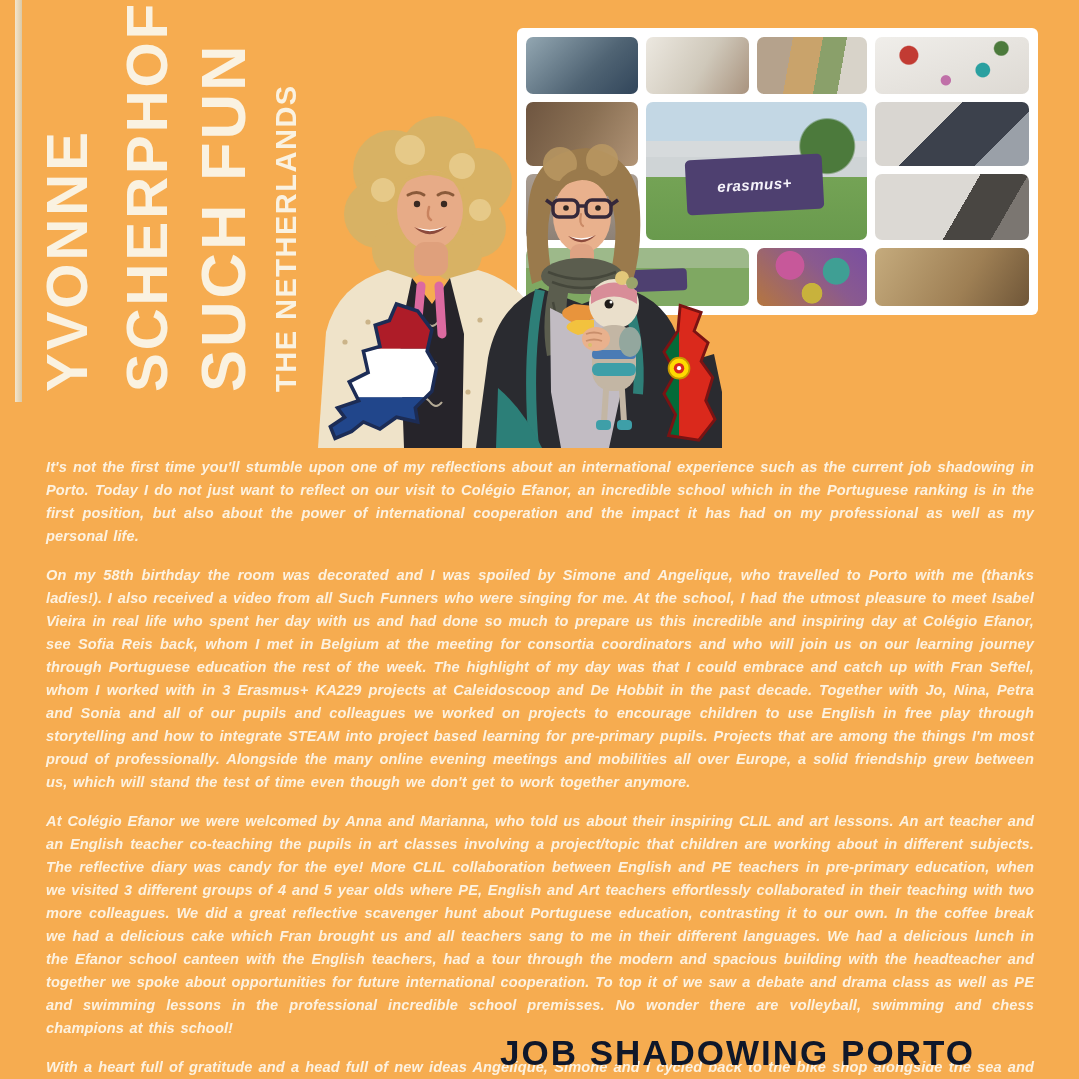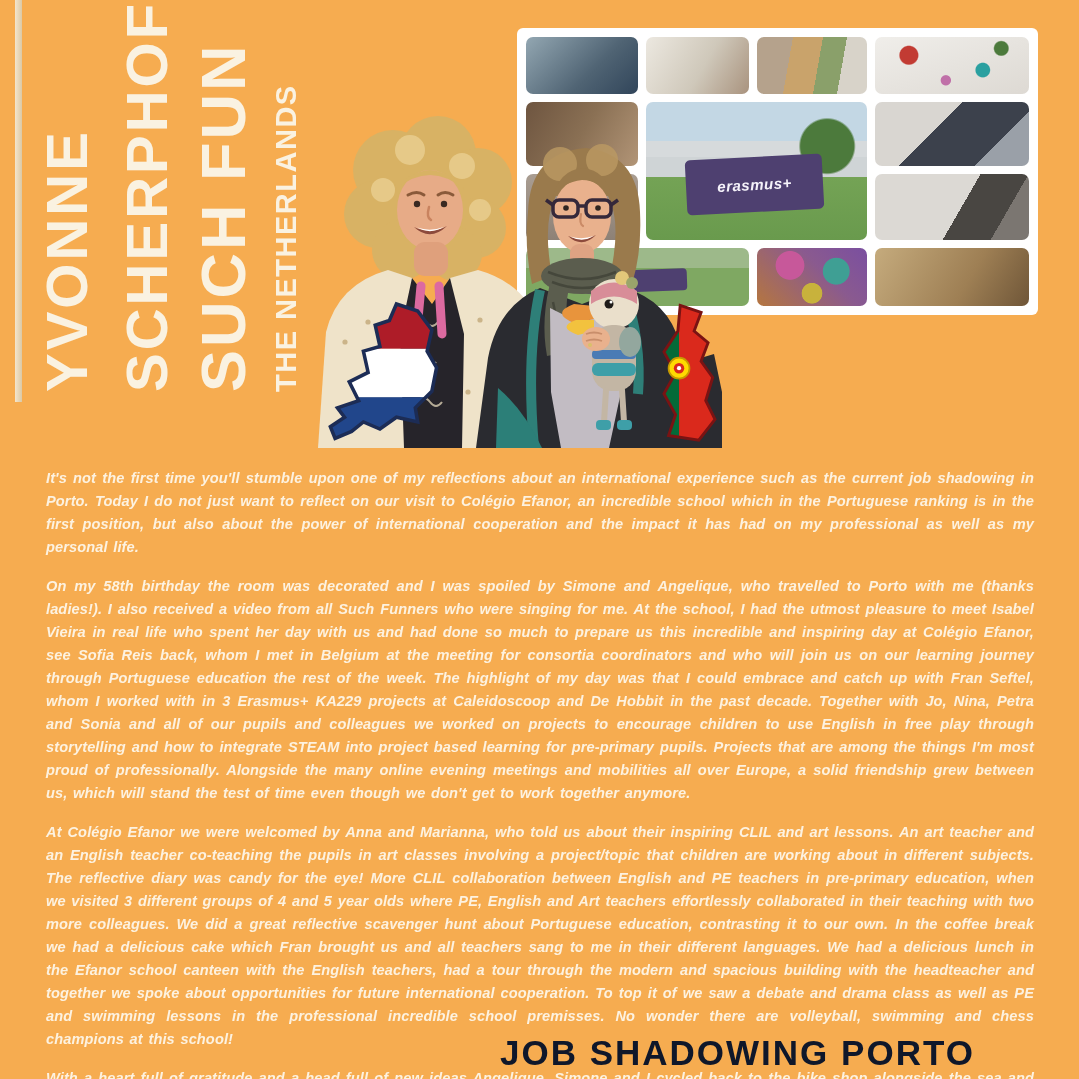--- a/index.html
+++ b/index.html
@@ -77,21 +77,21 @@
   .flag-nl{position:absolute;left:328px;top:298px;width:118px;height:150px;z-index:4;}
   .flag-pt{position:absolute;left:650px;top:303px;width:72px;height:142px;z-index:4;}
   
   .article{
     position:absolute;left:46px;top:452px;width:988px;z-index:2;
     color:rgba(253,246,232,.95);
     font-size:14.6px;font-weight:700;font-style:italic;
     line-height:23px;letter-spacing:.1px;word-spacing:1.5px;
     text-align:justify;
   }
-  .article p{margin:15px 0 16px 0;}
+  .article p{margin:4px 0 16px 0;}
   
   .footer-title{
     position:absolute;left:500px;bottom:6px;width:500px;
     color:#0f172a;font-size:35px;font-weight:700;letter-spacing:2px;
     text-align:left;white-space:nowrap;z-index:2;
   }
 </style>
 </head>
 <body>
 

